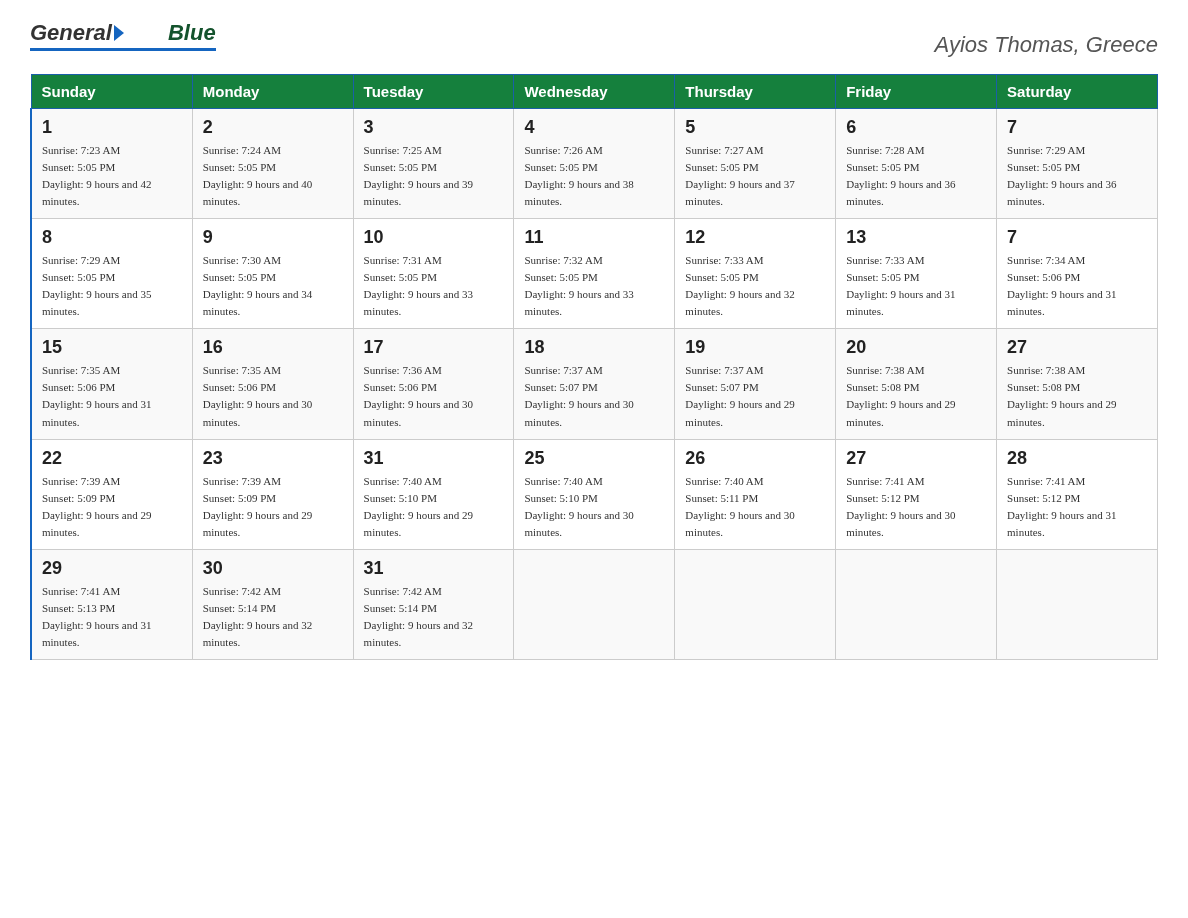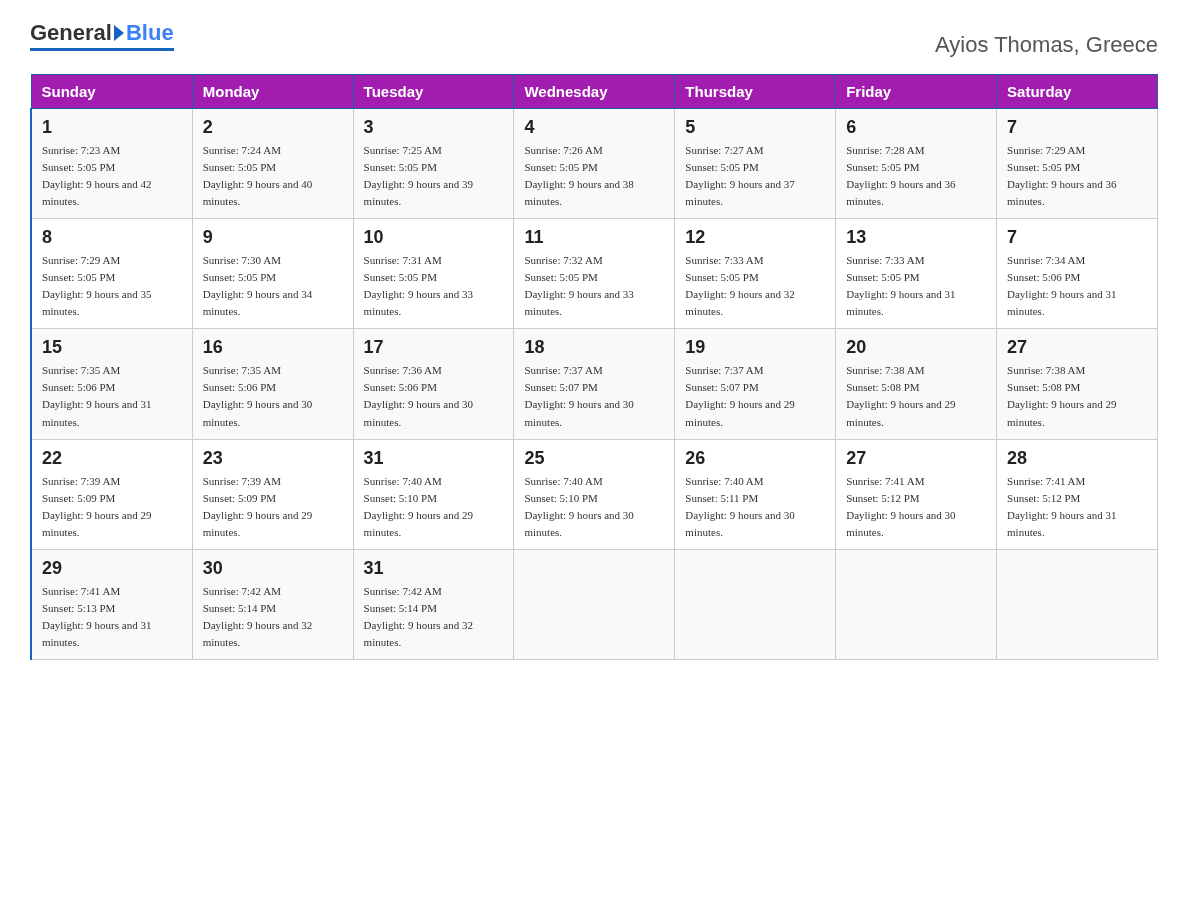--- a/index.html
+++ b/index.html
@@ -8,35 +8,36 @@
       background: #fff;
       padding: 20px 30px;
       width: 1188px;
       min-height: 918px;
     }
     .header {
       display: flex;
       justify-content: space-between;
       align-items: flex-start;
       margin-bottom: 16px;
+      font-style: italic;
     }
     .logo {
       display: flex;
       flex-direction: column;
       align-items: flex-start;
     }
     .logo-text {
       display: flex;
       align-items: center;
       font-size: 22px;
       font-weight: bold;
       color: #333;
     }
     .logo-general { color: #333; }
-    .logo-blue { color: #3b82f6; }
+    .logo-blue { color: #14532d; margin-left: 42px; }
     .logo-arrow {
       width: 0;
       height: 0;
       border-left: 10px solid #1565c0;
       border-top: 8px solid transparent;
       border-bottom: 8px solid transparent;
       display: inline-block;
       margin-left: 2px;
       margin-right: 2px;
     }
@@ -59,21 +60,21 @@
       font-size: 22px;
       color: #555;
       margin-top: 12px;
     }
     .calendar-table {
       width: 100%;
       border-collapse: collapse;
       border: 1px solid #aaa;
     }
     .calendar-table th {
-      background: #a21caf;
+      background: #15803d;
       color: #fff;
       font-size: 15px;
       font-weight: bold;
       padding: 8px 10px;
       text-align: left;
       border: 1px solid #1a5fa8;
     }
     .calendar-table td {
       vertical-align: top;
       padding: 8px 10px;

